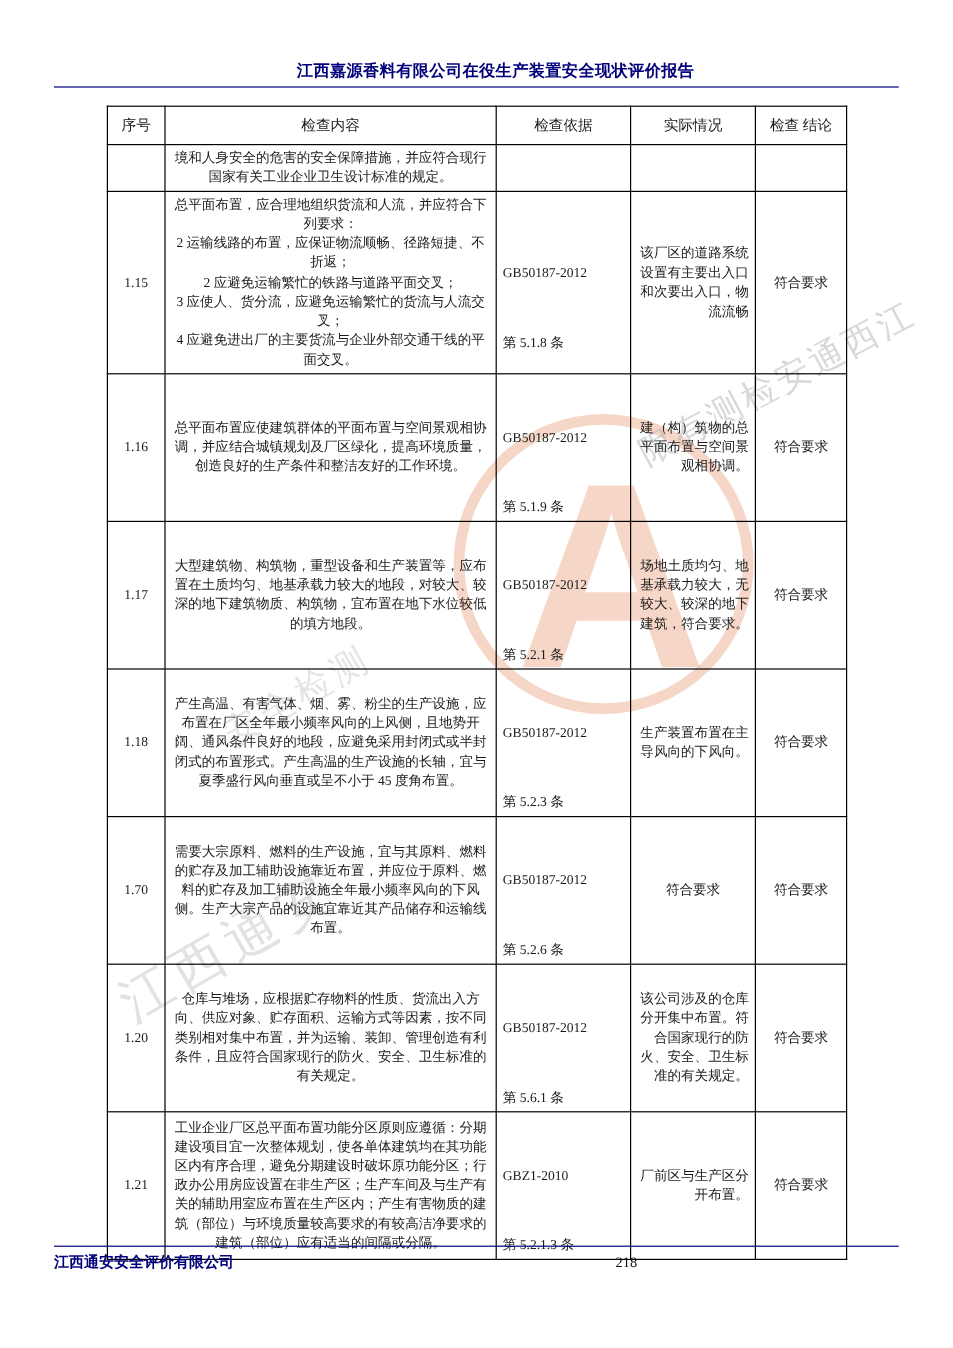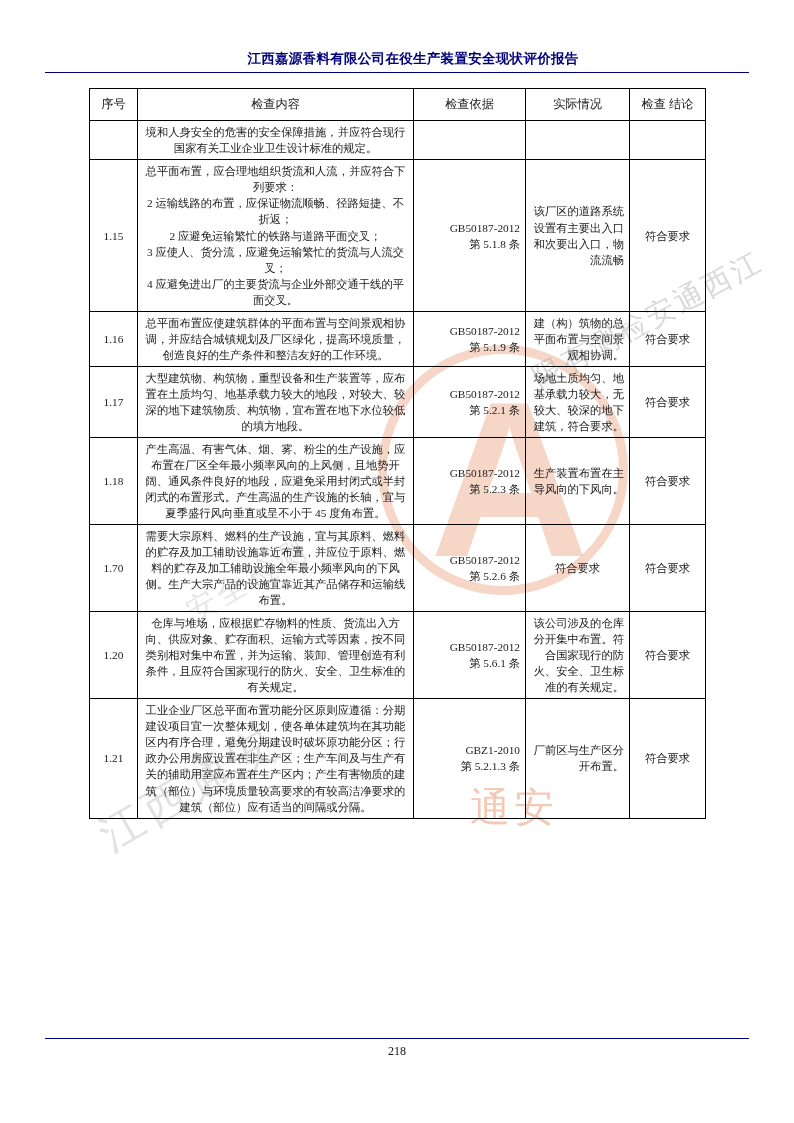--- a/index.html
+++ b/index.html
@@ -152,21 +152,21 @@
 
   td.no    { text-align: center; font-size: 11.5px; }
   td.cont  { text-align: center; }
   td.basis { text-align: center; }
   td.actual{ text-align: right; }
   td.concl { text-align: center; }
 
   .cont p, .actual p, .basis p {
     margin: 0;
   }
-  .basis .ln { display: block; text-align: right; }
+  .basis .ln { display: block; text-align: left; margin-top: 42px; }
 
   
   .doc-footer {
     position: absolute;
     left: 0;
     top: 1038px;
     width: 794px;
     z-index: 3;
   }
   .footer-rule {
@@ -190,21 +190,20 @@
 </style>
 </head>
 <body>
 
 <div class="page">
 
   <div class="watermark">
     <div class="wm-ring"></div>
     <div class="wm-a">A</div>
     <div class="wm-text-top">限有测检安通西江</div>
-    <div class="wm-text-big">通安</div>
     <div class="wm-text-left">江西通安</div>
     <div class="wm-text-diag">安全检测</div>
   </div>
 
   <div class="doc-header">
     <div class="header-title">江西嘉源香料有限公司在役生产装置安全现状评价报告</div>
     <div class="header-rule"></div>
   </div>
 
   <div class="table-wrap">
@@ -326,17 +325,18 @@
             <td class="actual">厂前区与生产区分开布置。</td>
             <td class="concl"><span class="ln">符合</span><span class="ln">要求</span></td>
           </tr>
         </tbody>
     </table>
   </div>
 
   <div class="doc-footer">
     <div class="footer-rule"></div>
     <div class="footer-row">
+      <div class="footer-left">江西通安安全评价有限公司</div>
       <div class="footer-center">218</div>
     </div>
   </div>
 
 </div>
 
 </body></html>

